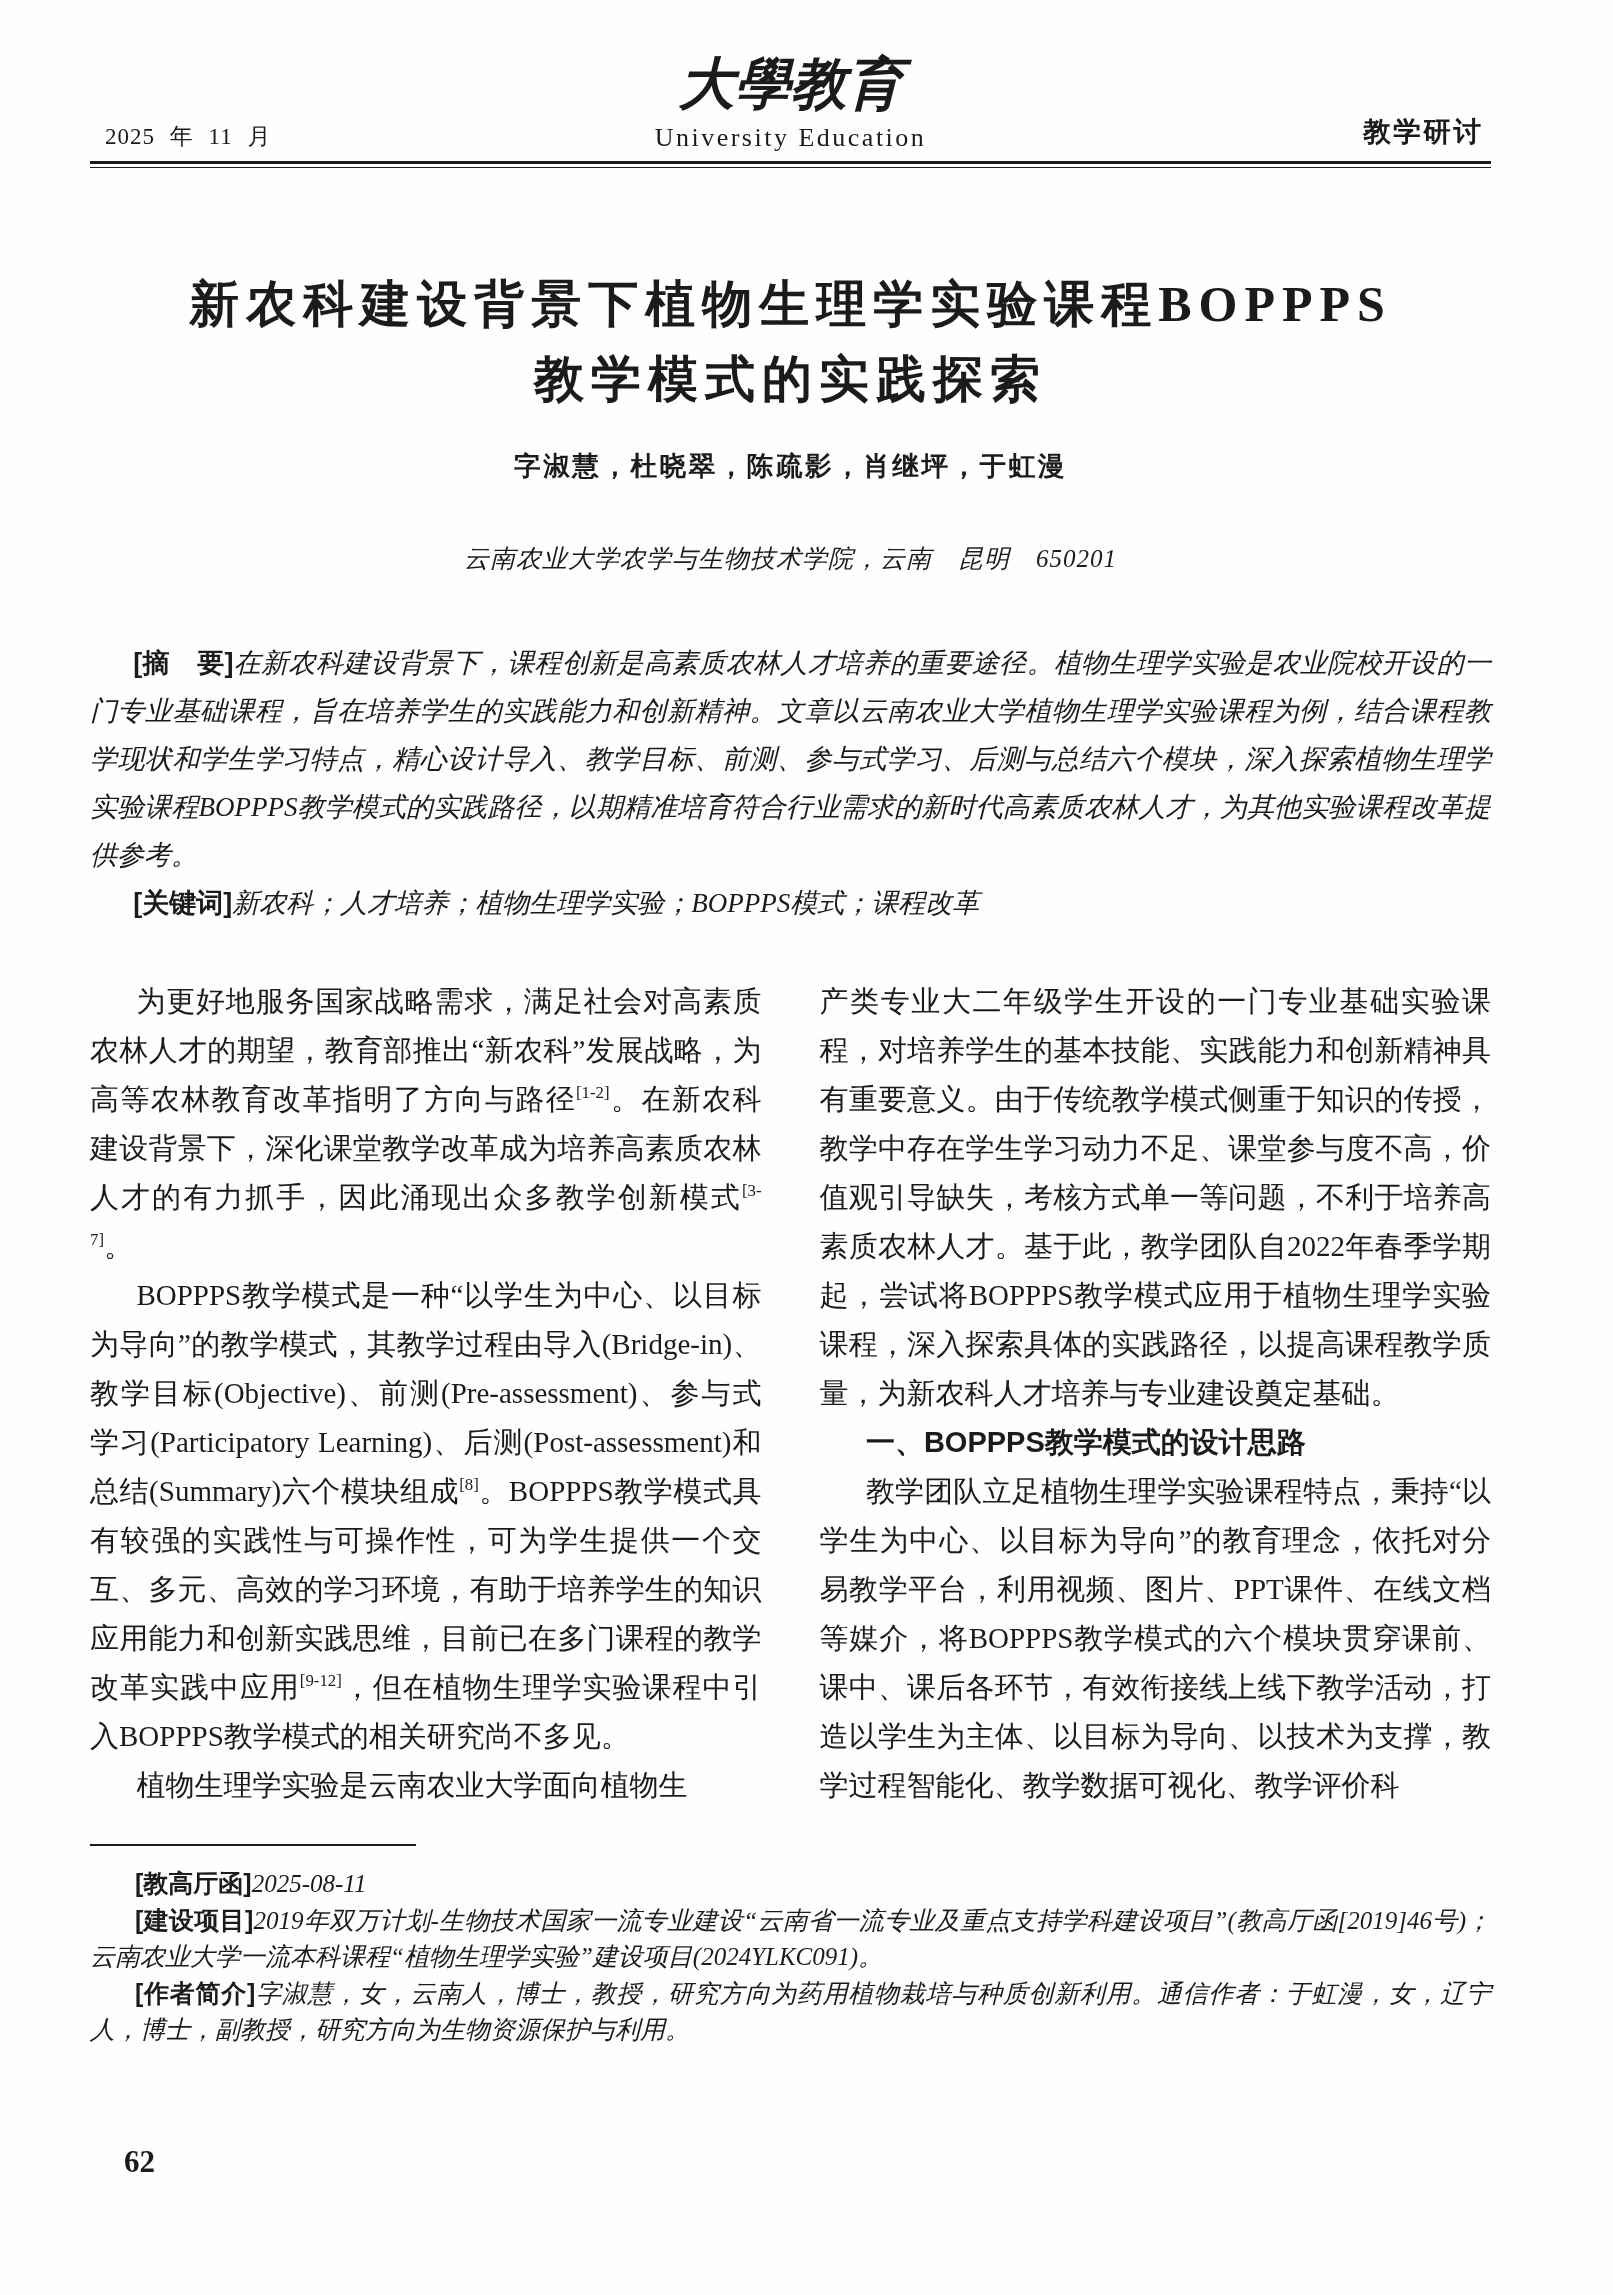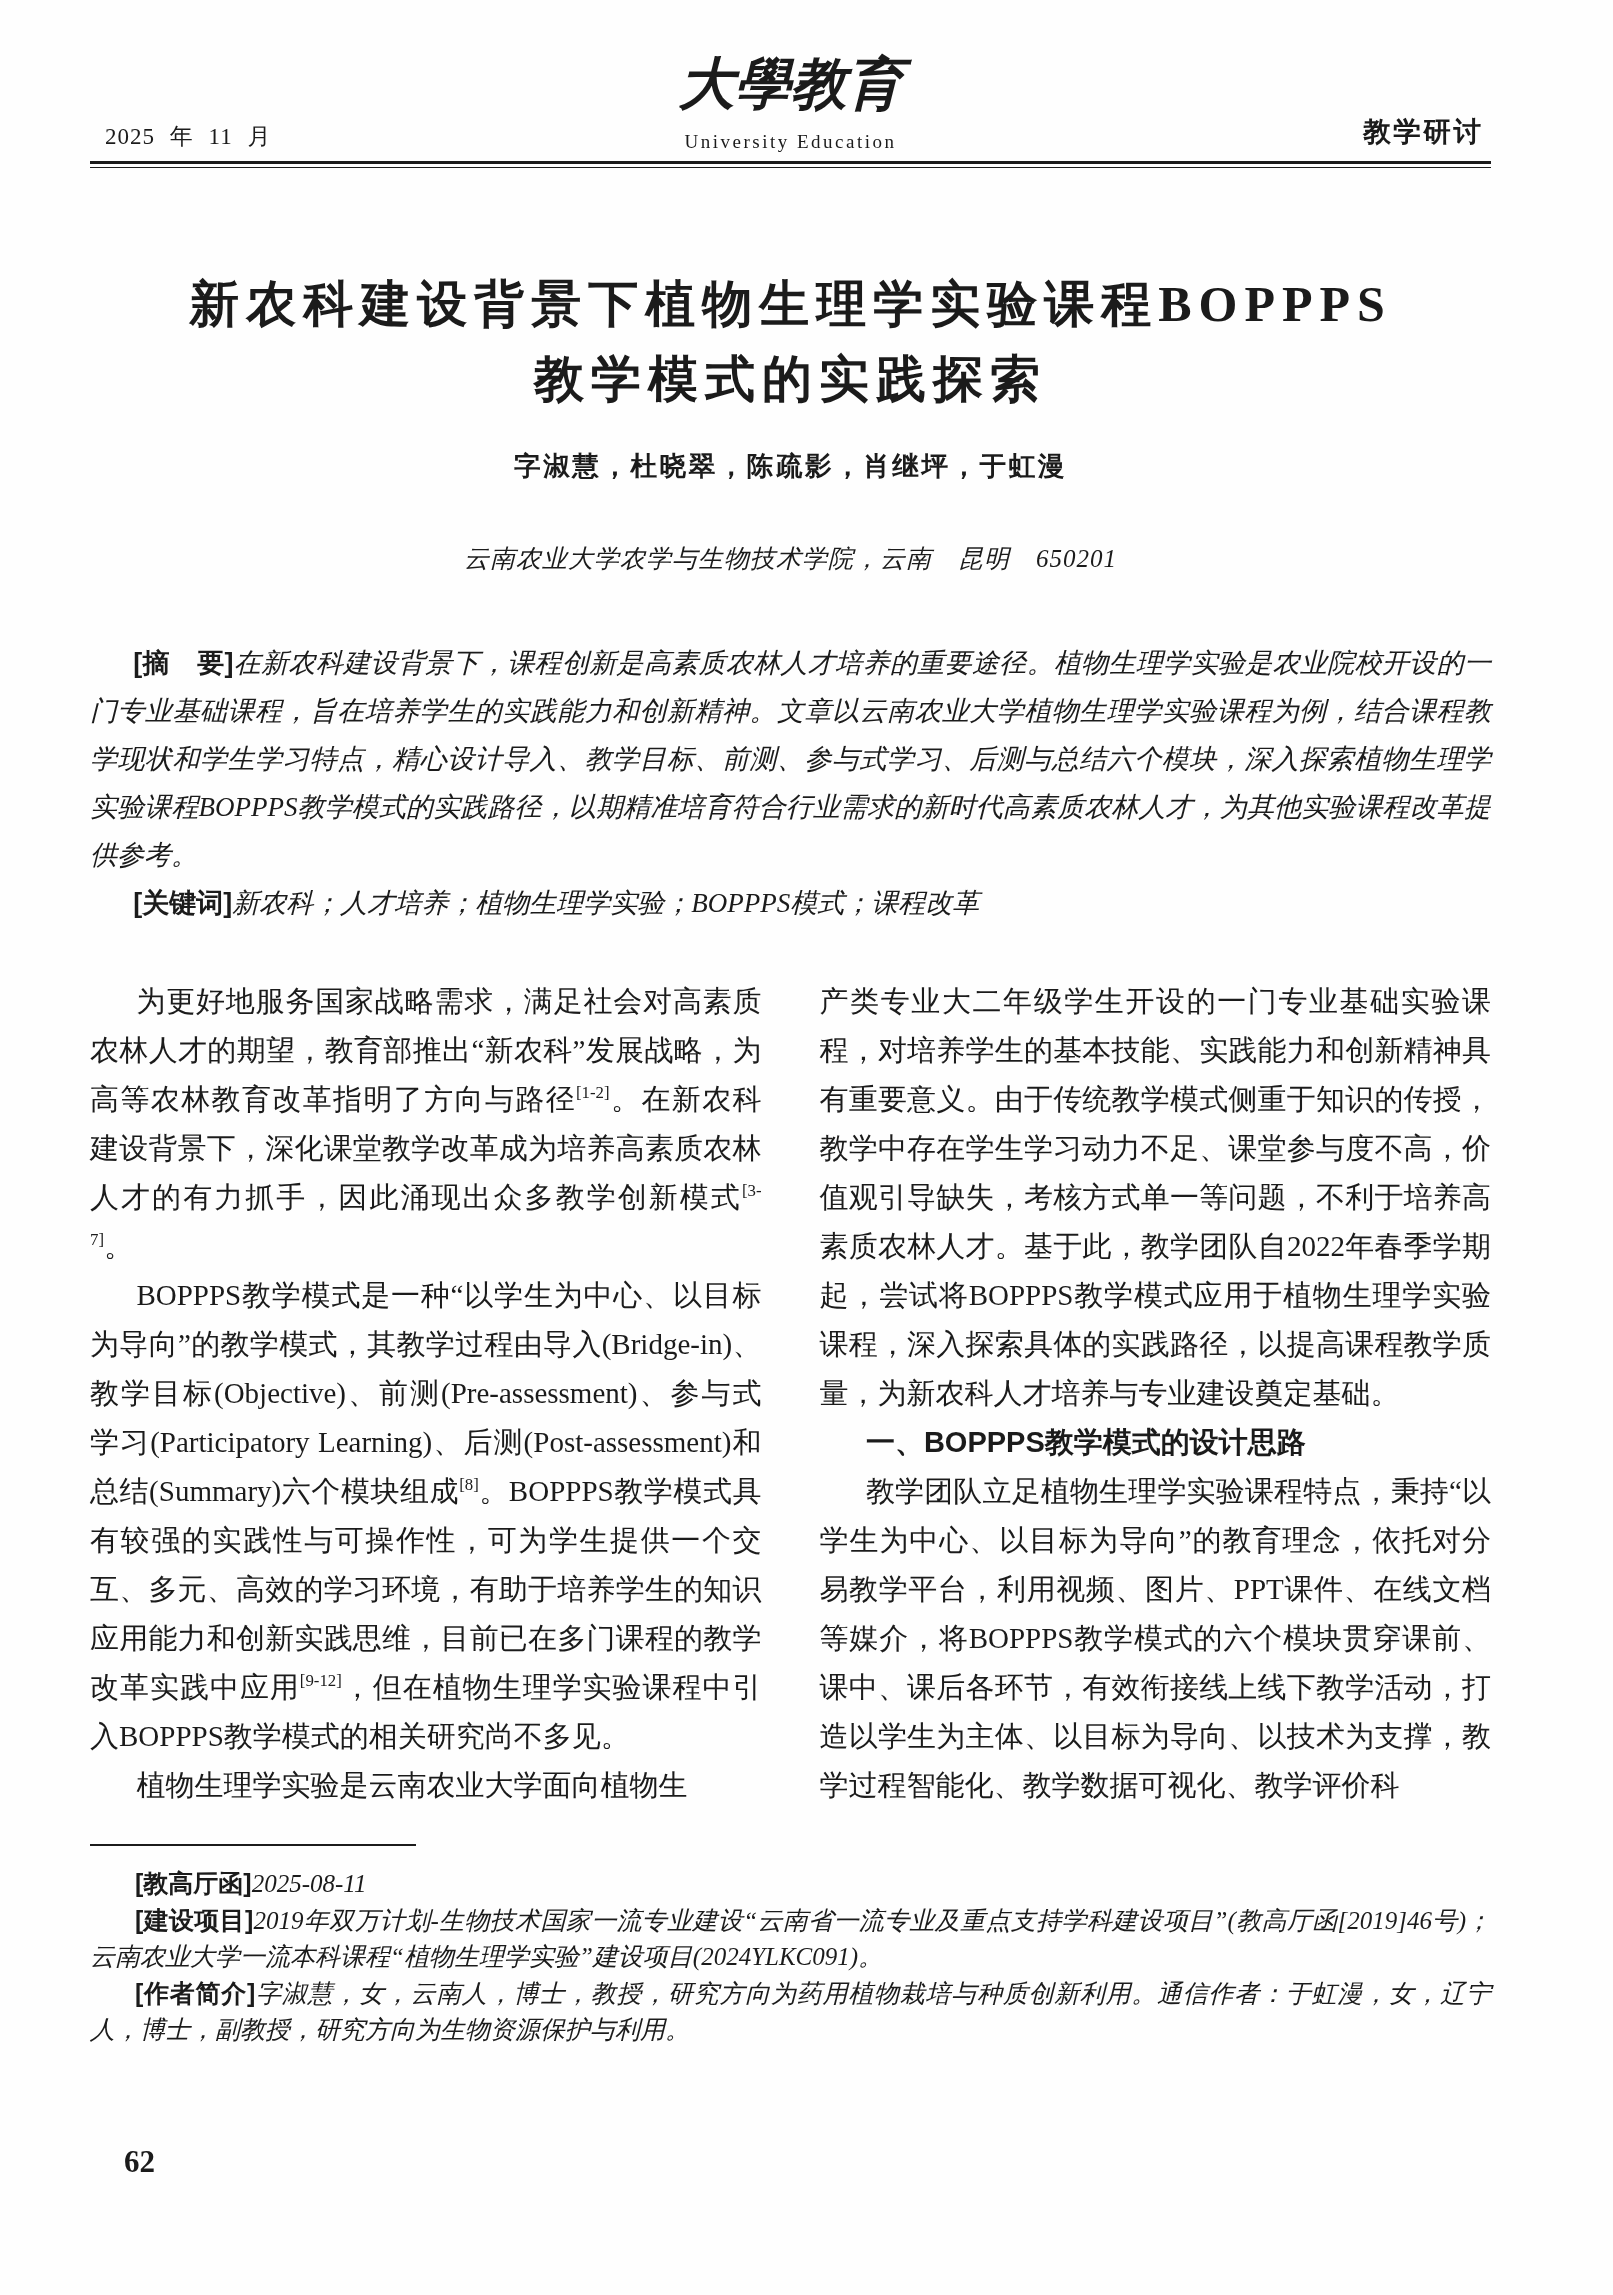--- a/index.html
+++ b/index.html
@@ -24,21 +24,21 @@
   .header-center {
     position: absolute; left: 50%; bottom: 0;
     transform: translateX(-50%); text-align: center; white-space: nowrap;
   }
   .logo-script {
     font-family: "DejaVu Serif", serif;
     font-style: italic; font-weight: bold;
     font-size: 56px; line-height: 1; letter-spacing: 0px;
   }
   .logo-sub {
-    font-size: 19px; letter-spacing: 2.5px; margin-top: 20px;
+    font-size: 26px; letter-spacing: 2.5px; margin-top: 12px;
   }
   .header-section {
     position: absolute; right: 7.5px; bottom: 3px;
     font-size: 27.6px; font-weight: 600; letter-spacing: 2.5px;
   }
   .rule-thick { height: 3px; background: #1b1b1b; margin-top: 8px; }
   .rule-thin  { height: 1px; background: #1b1b1b; margin-top: 2.5px; }
 
   
   .title {

